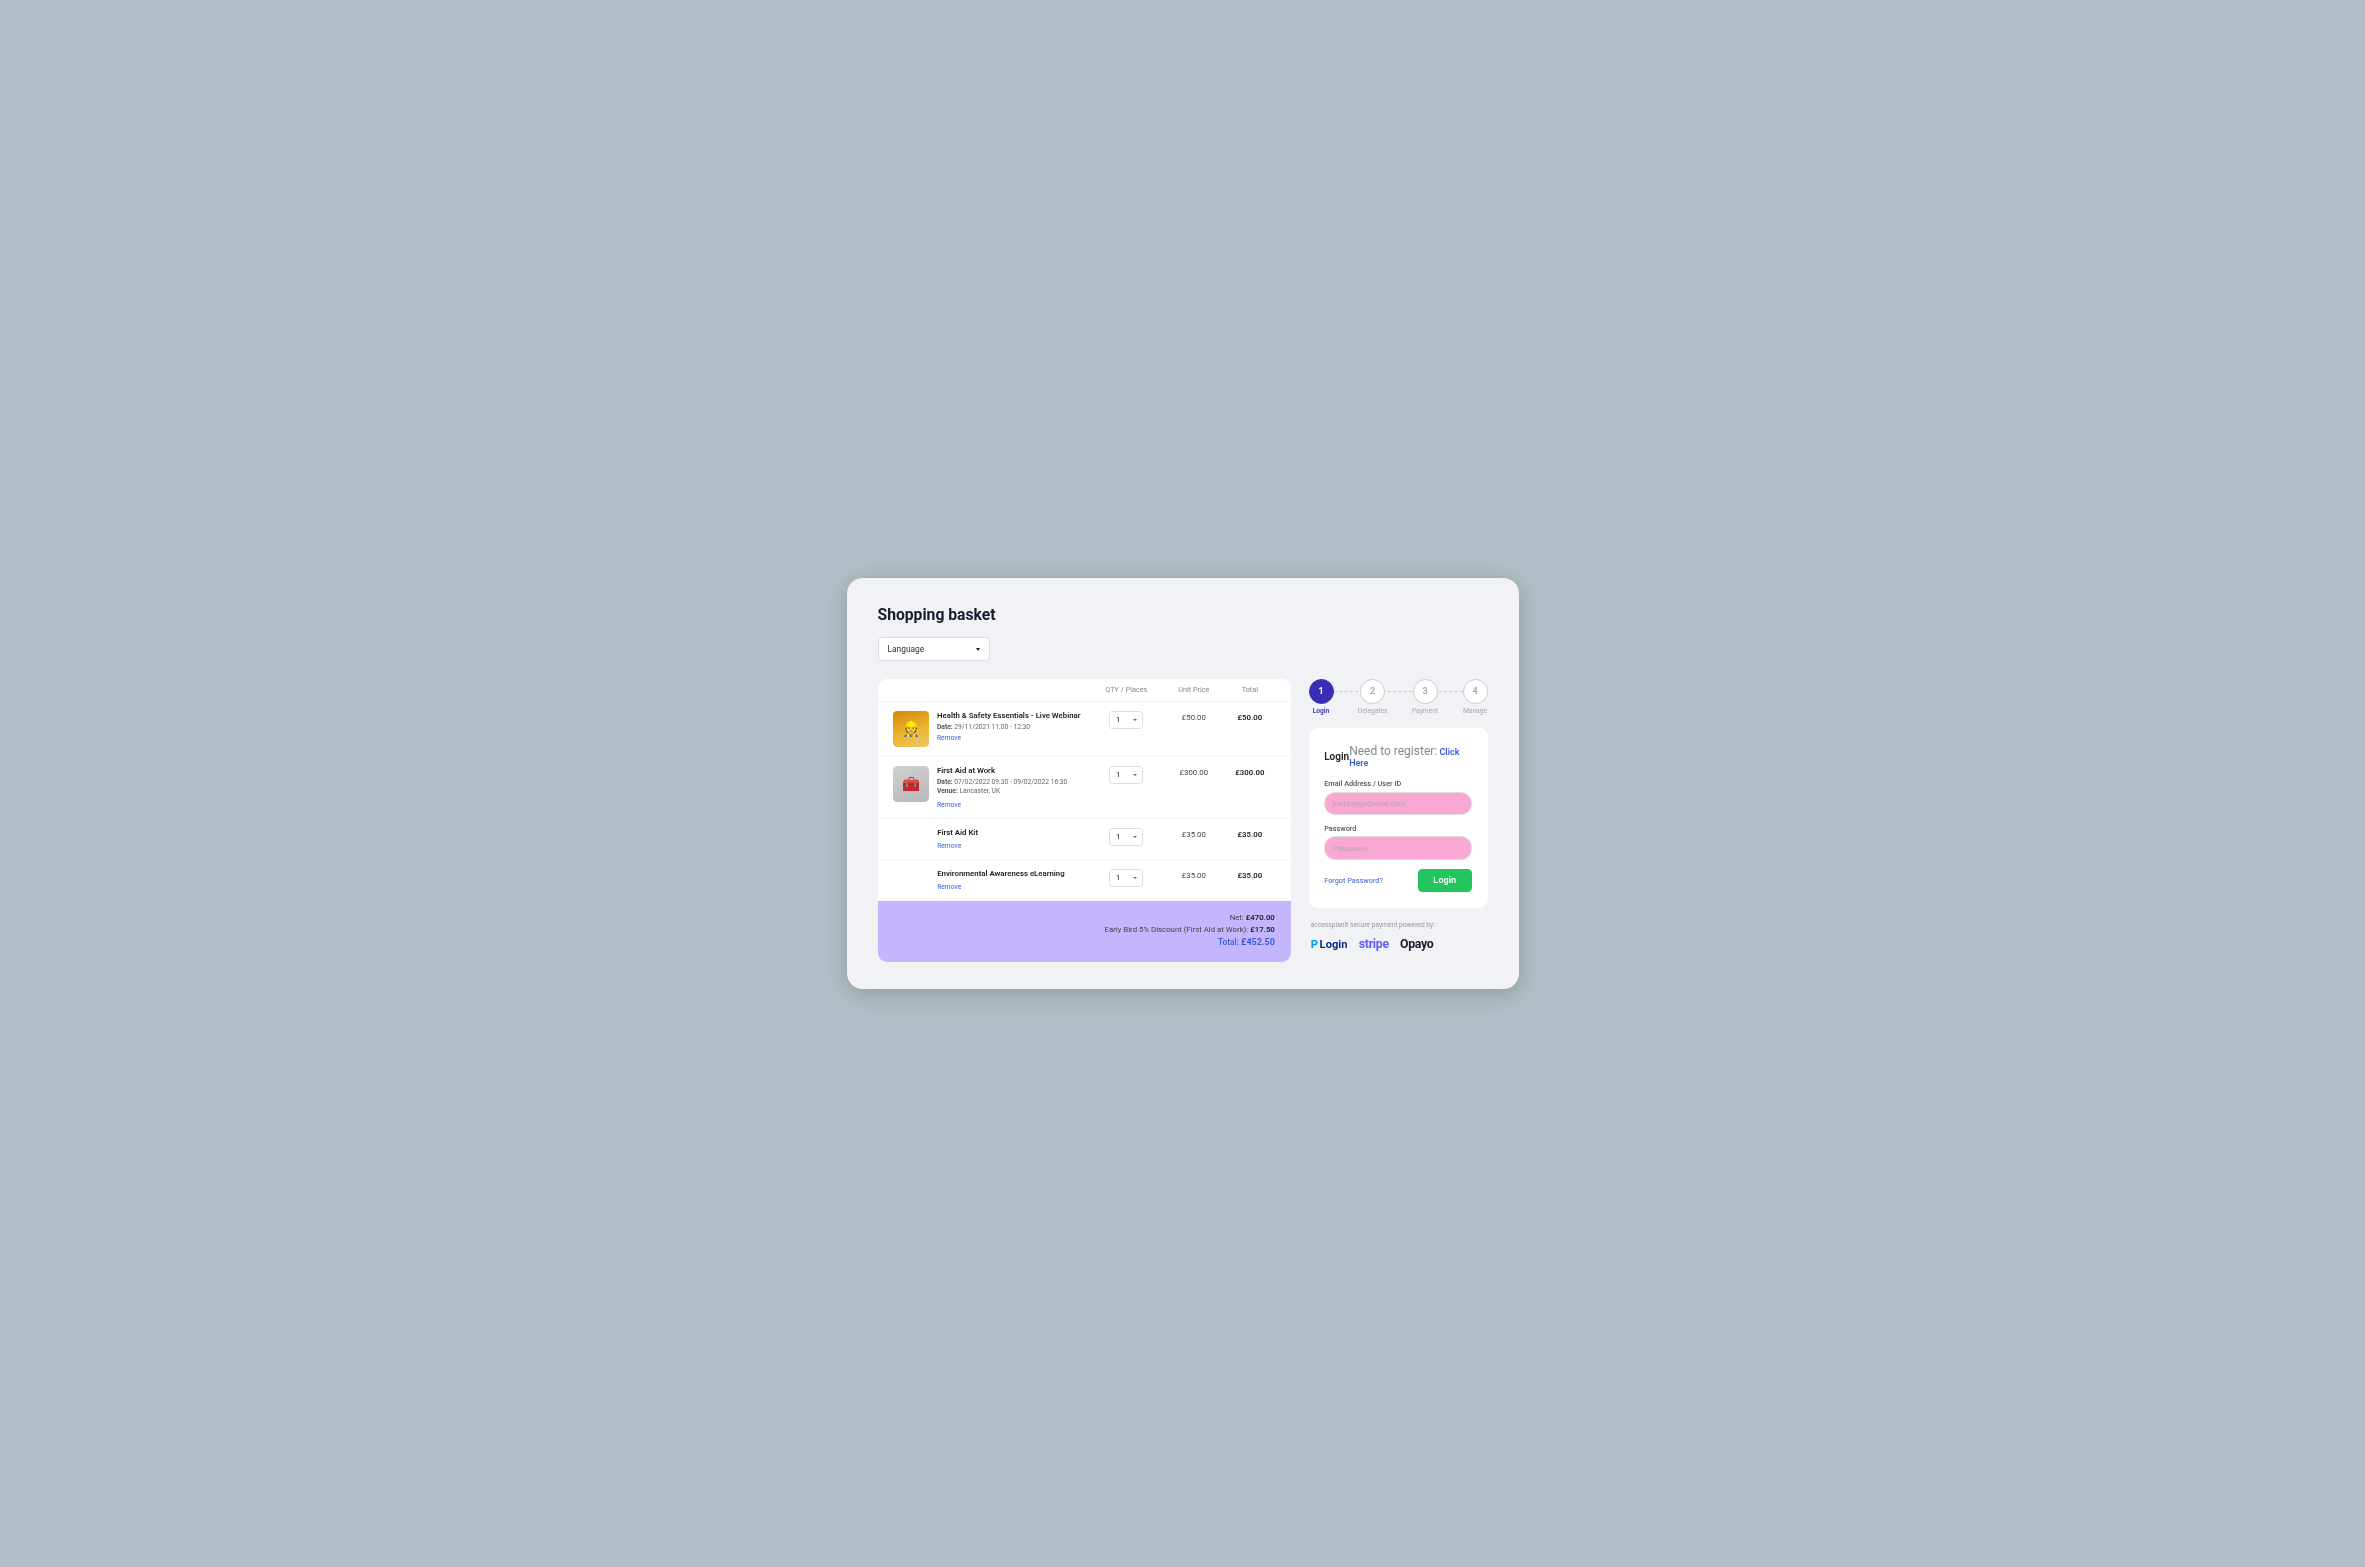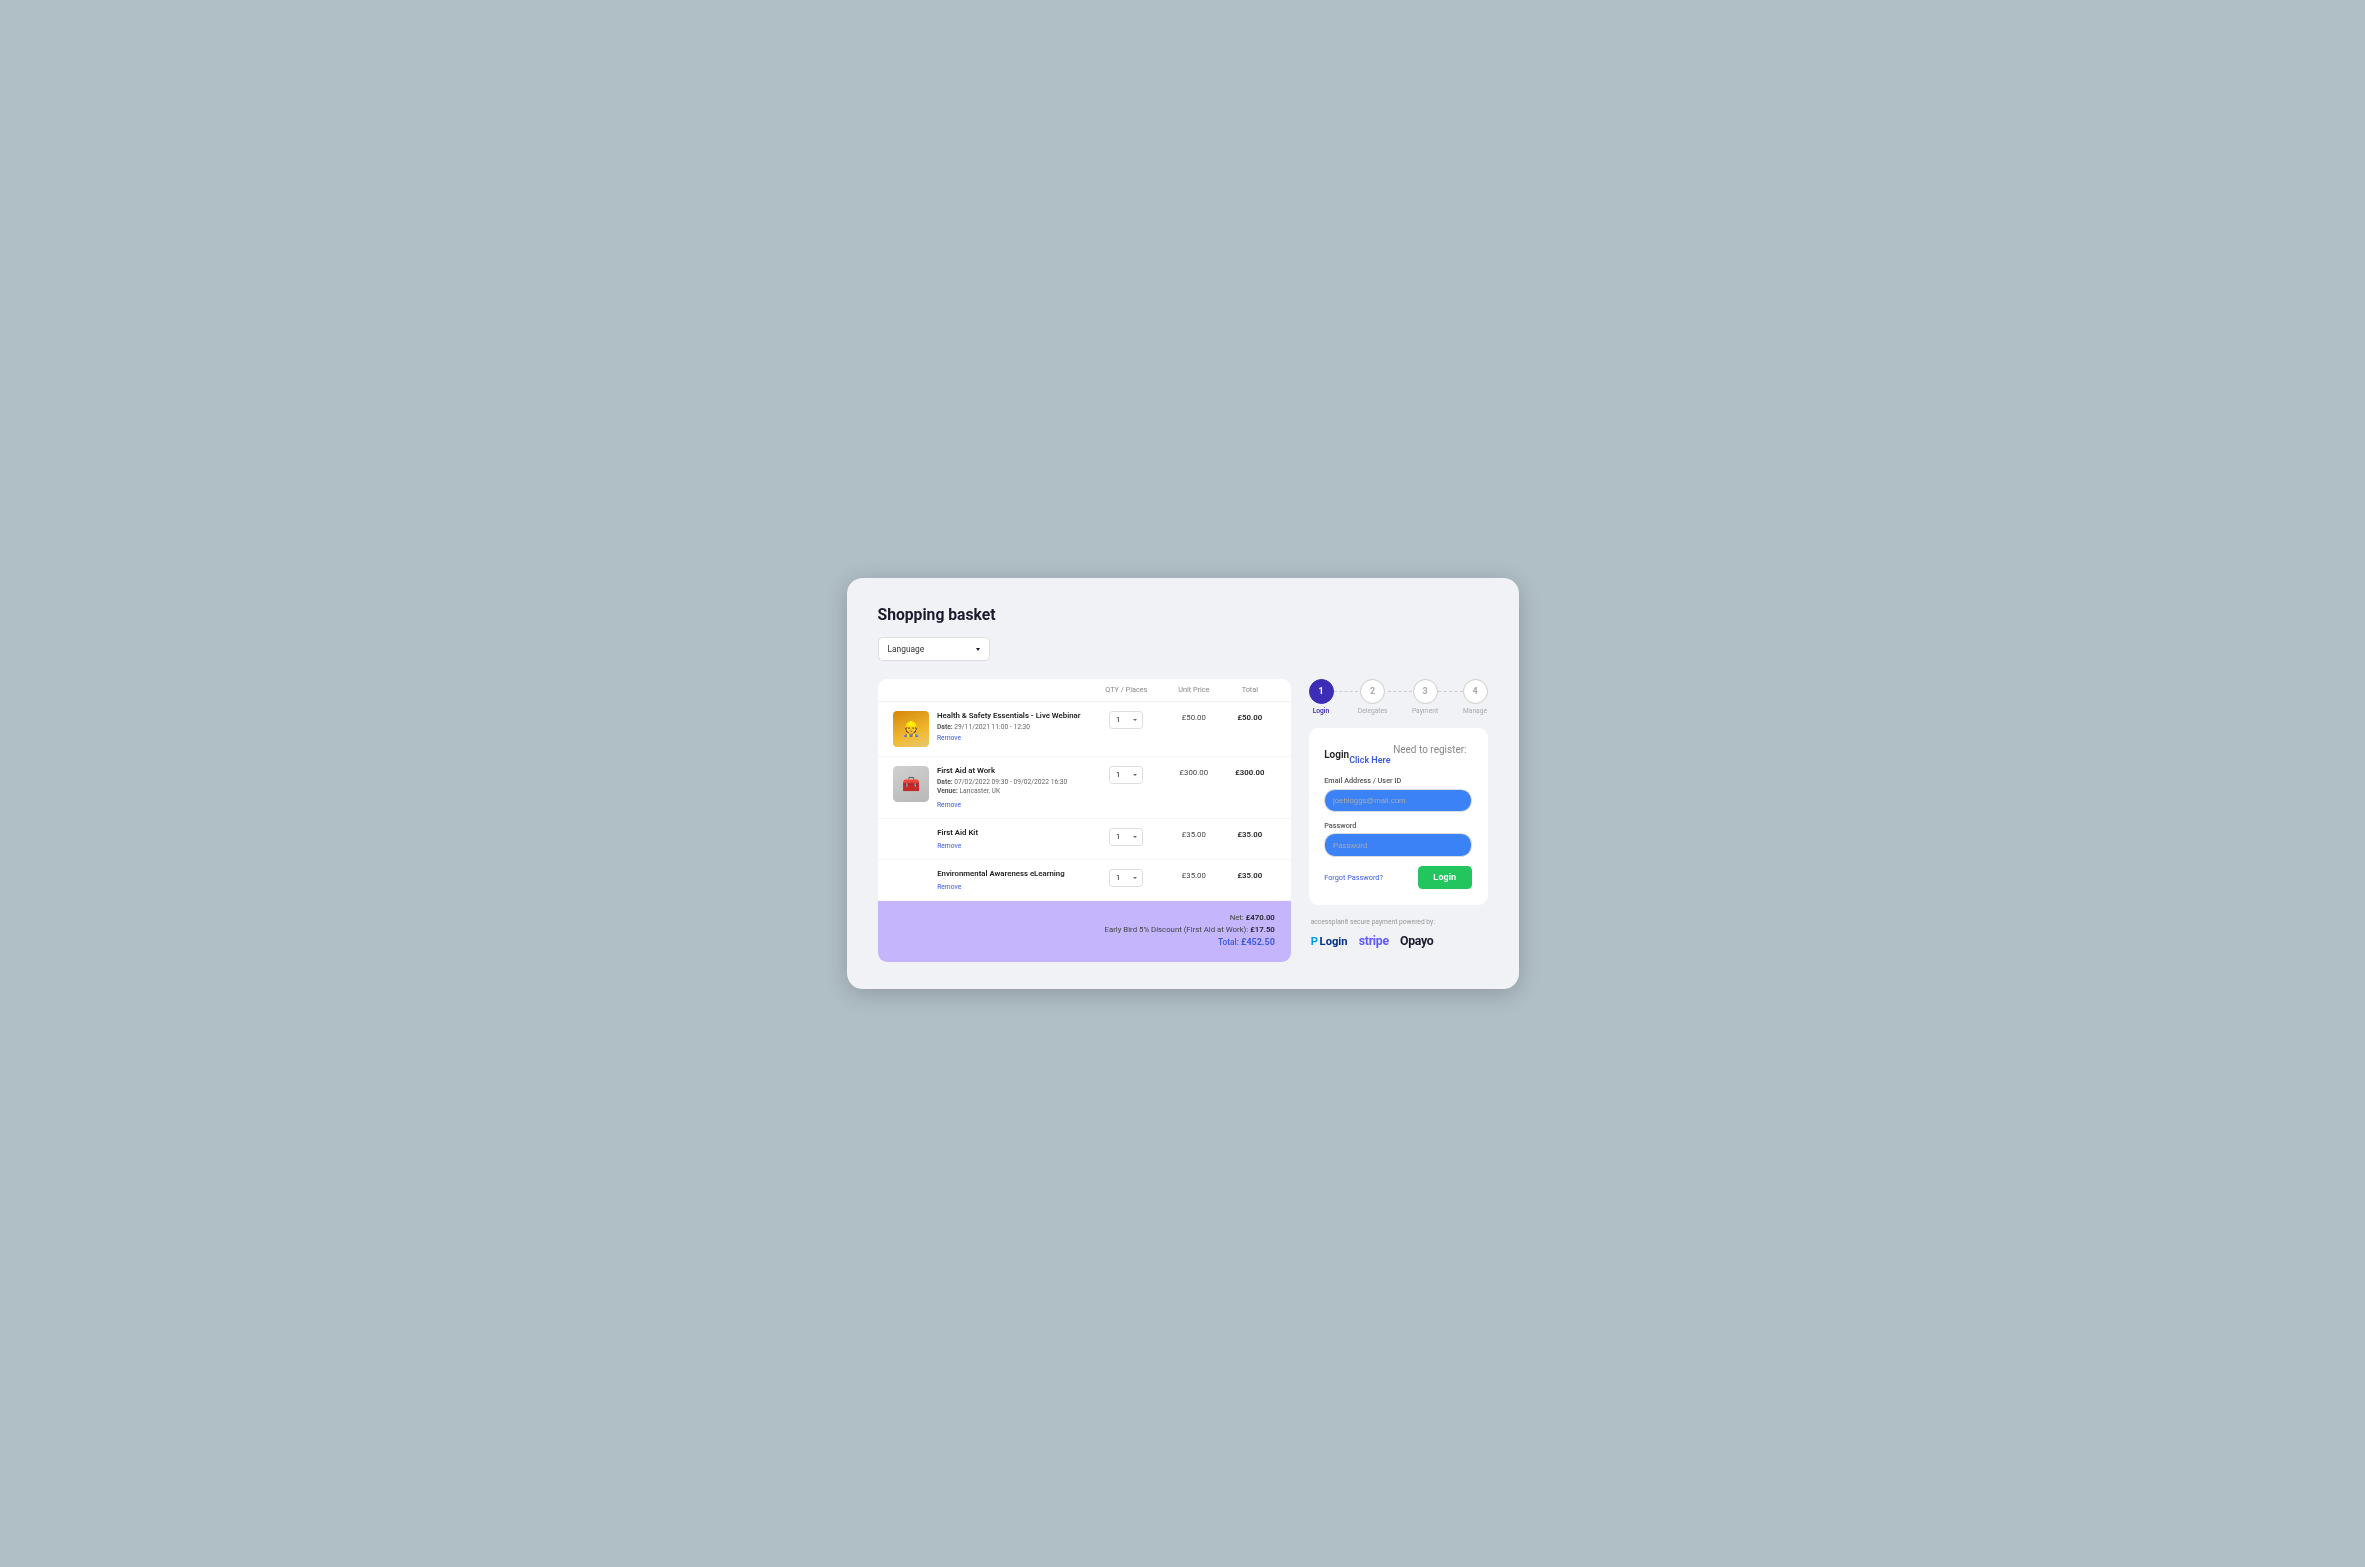--- a/index.html
+++ b/index.html
@@ -260,23 +260,22 @@
       align-items: center;
       justify-content: space-between;
       margin-bottom: 11.2px;
     }
     .login-title {
       font-size: 10px;
       font-weight: 600;
       color: #222;
     }
     .register-text {
-      font-size: 10px;
+      font-size: 12px;
       color: #888;
-      margin-left: 44px;
     }
     .register-link {
       color: #3b5bdb;
       font-weight: 600;
       cursor: pointer;
       text-decoration: none;
     }
     .field-group {
       margin-bottom: 9px;
     }
@@ -287,21 +286,21 @@
       font-weight: 500;
     }
     .field-input {
       width: 100%;
       border: 0.6px solid #ddd;
       border-radius: 11px;
       padding: 6.2px 7.8px;
       font-size: 7.8px;
       color: #333;
       outline: none;
-      background: #3b82f6;
+      background: #f9a8d4;
     }
     .field-input::placeholder { color: #aaa; }
     .login-actions {
       display: flex;
       align-items: center;
       justify-content: space-between;
       margin-top: 1px;
     }
     .forgot-link {
       font-size: 7.3px;

